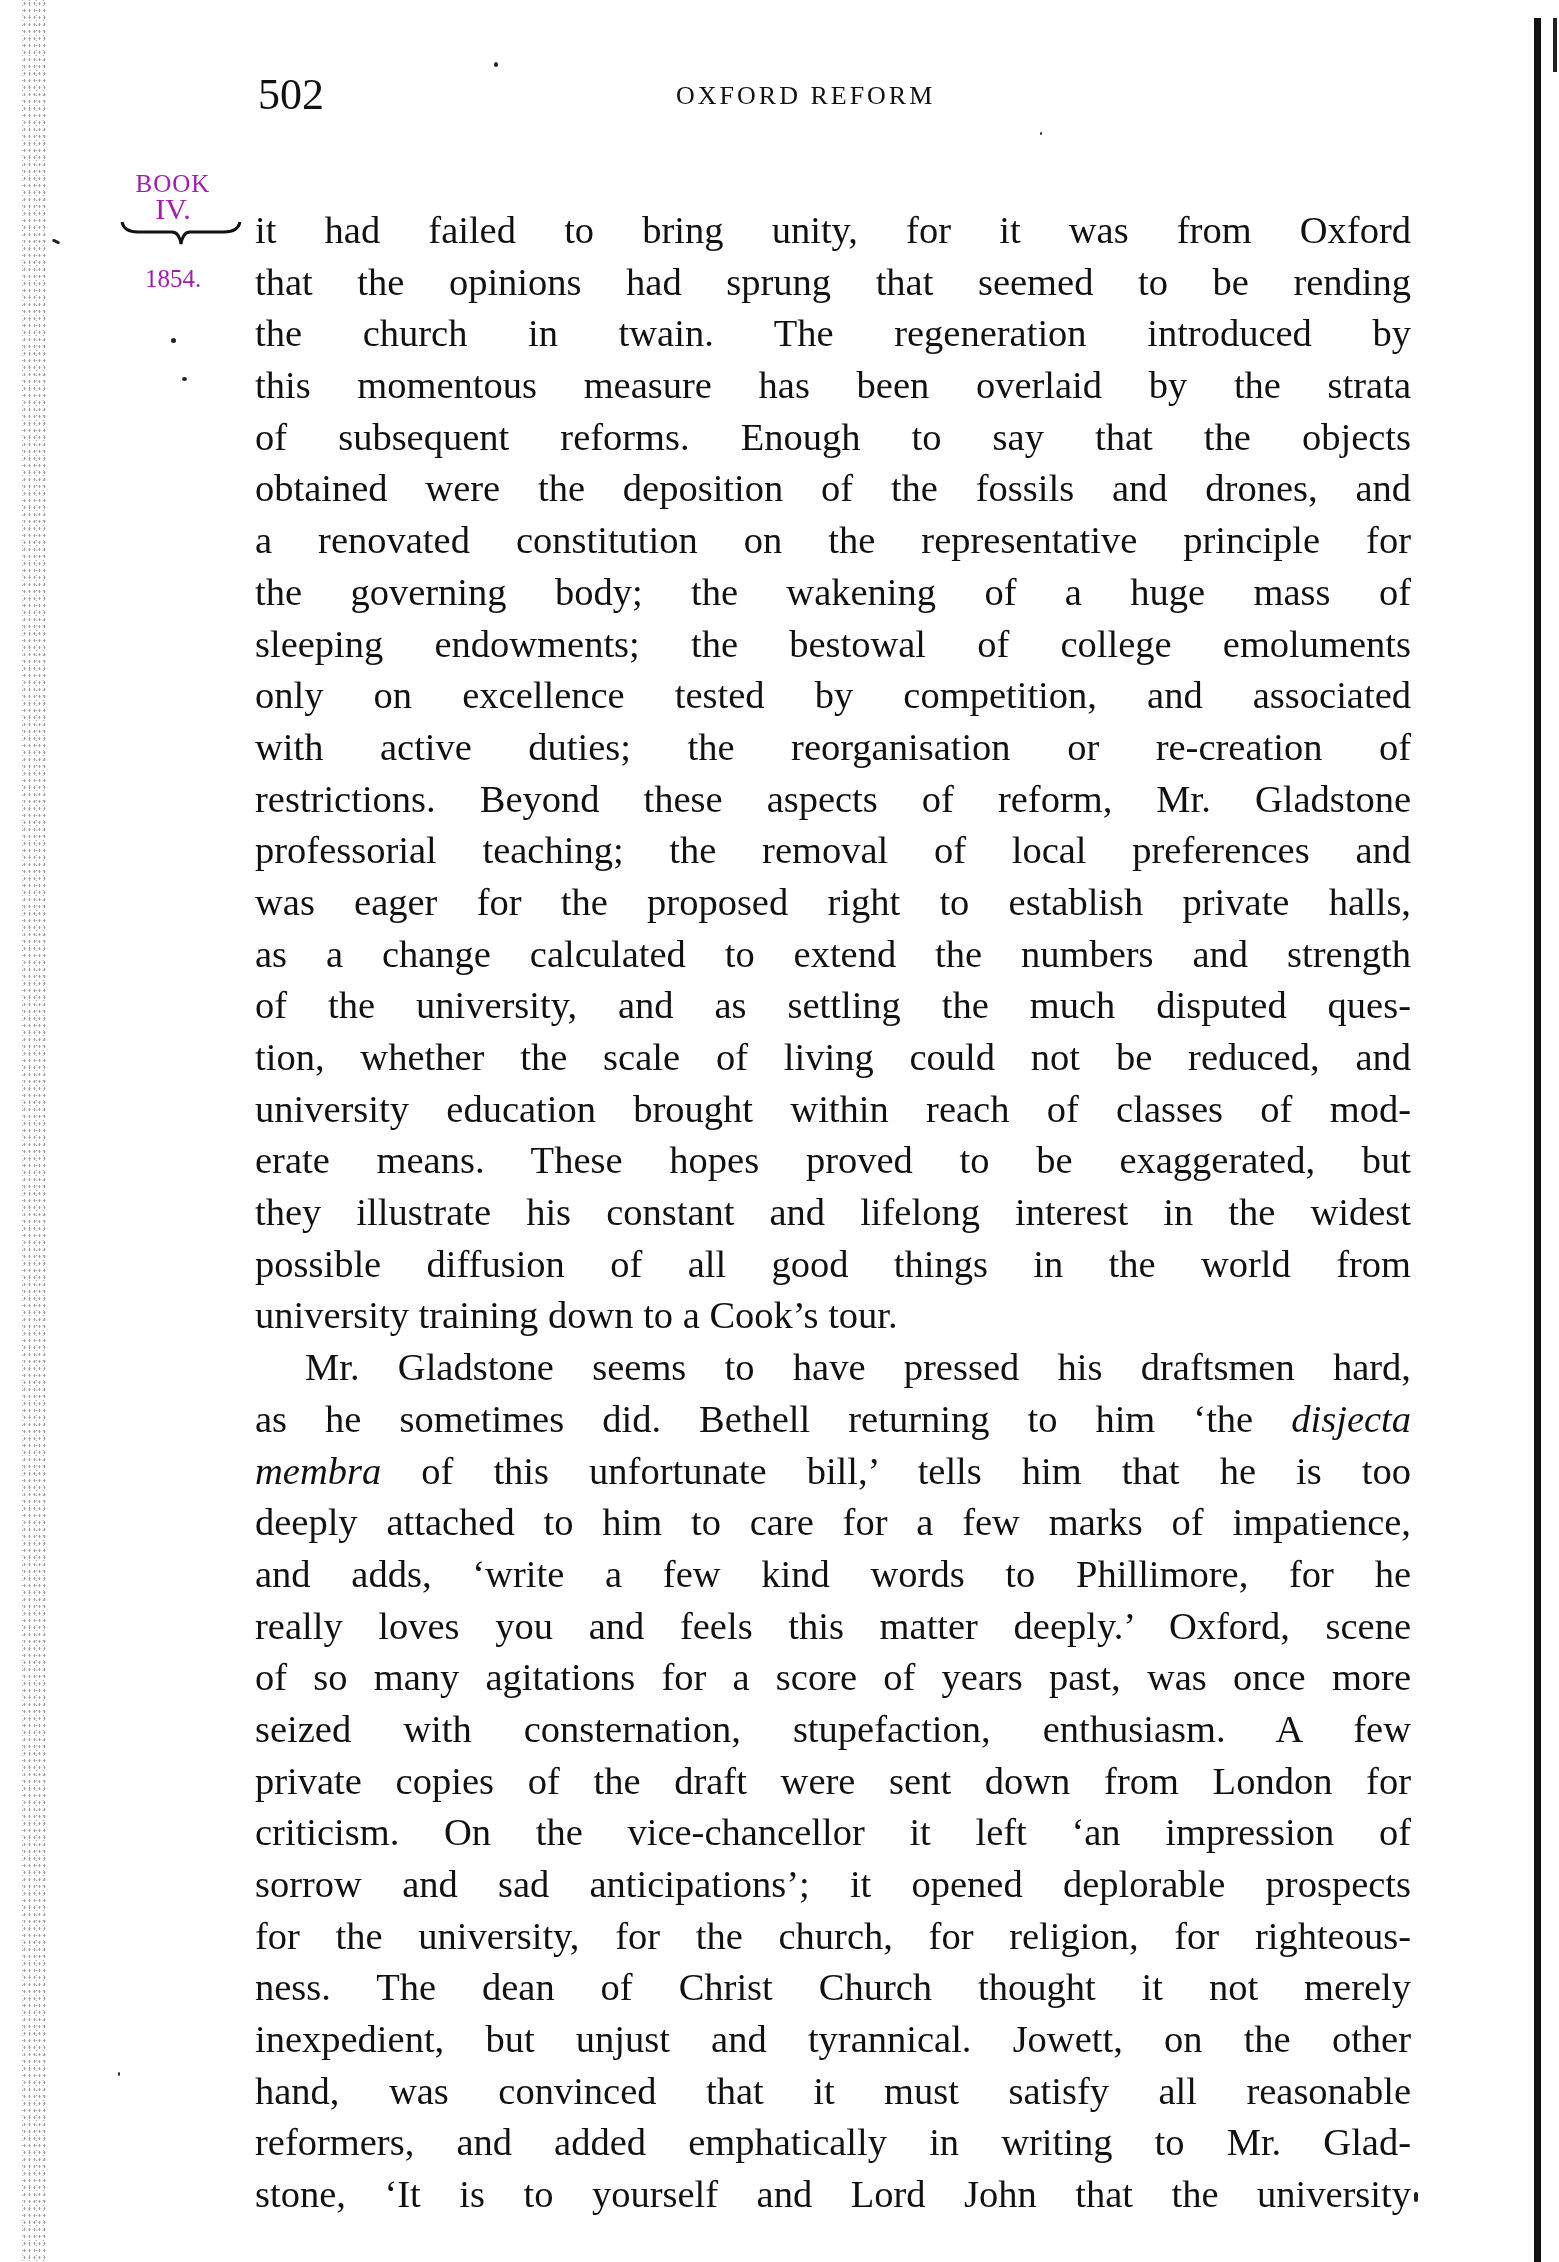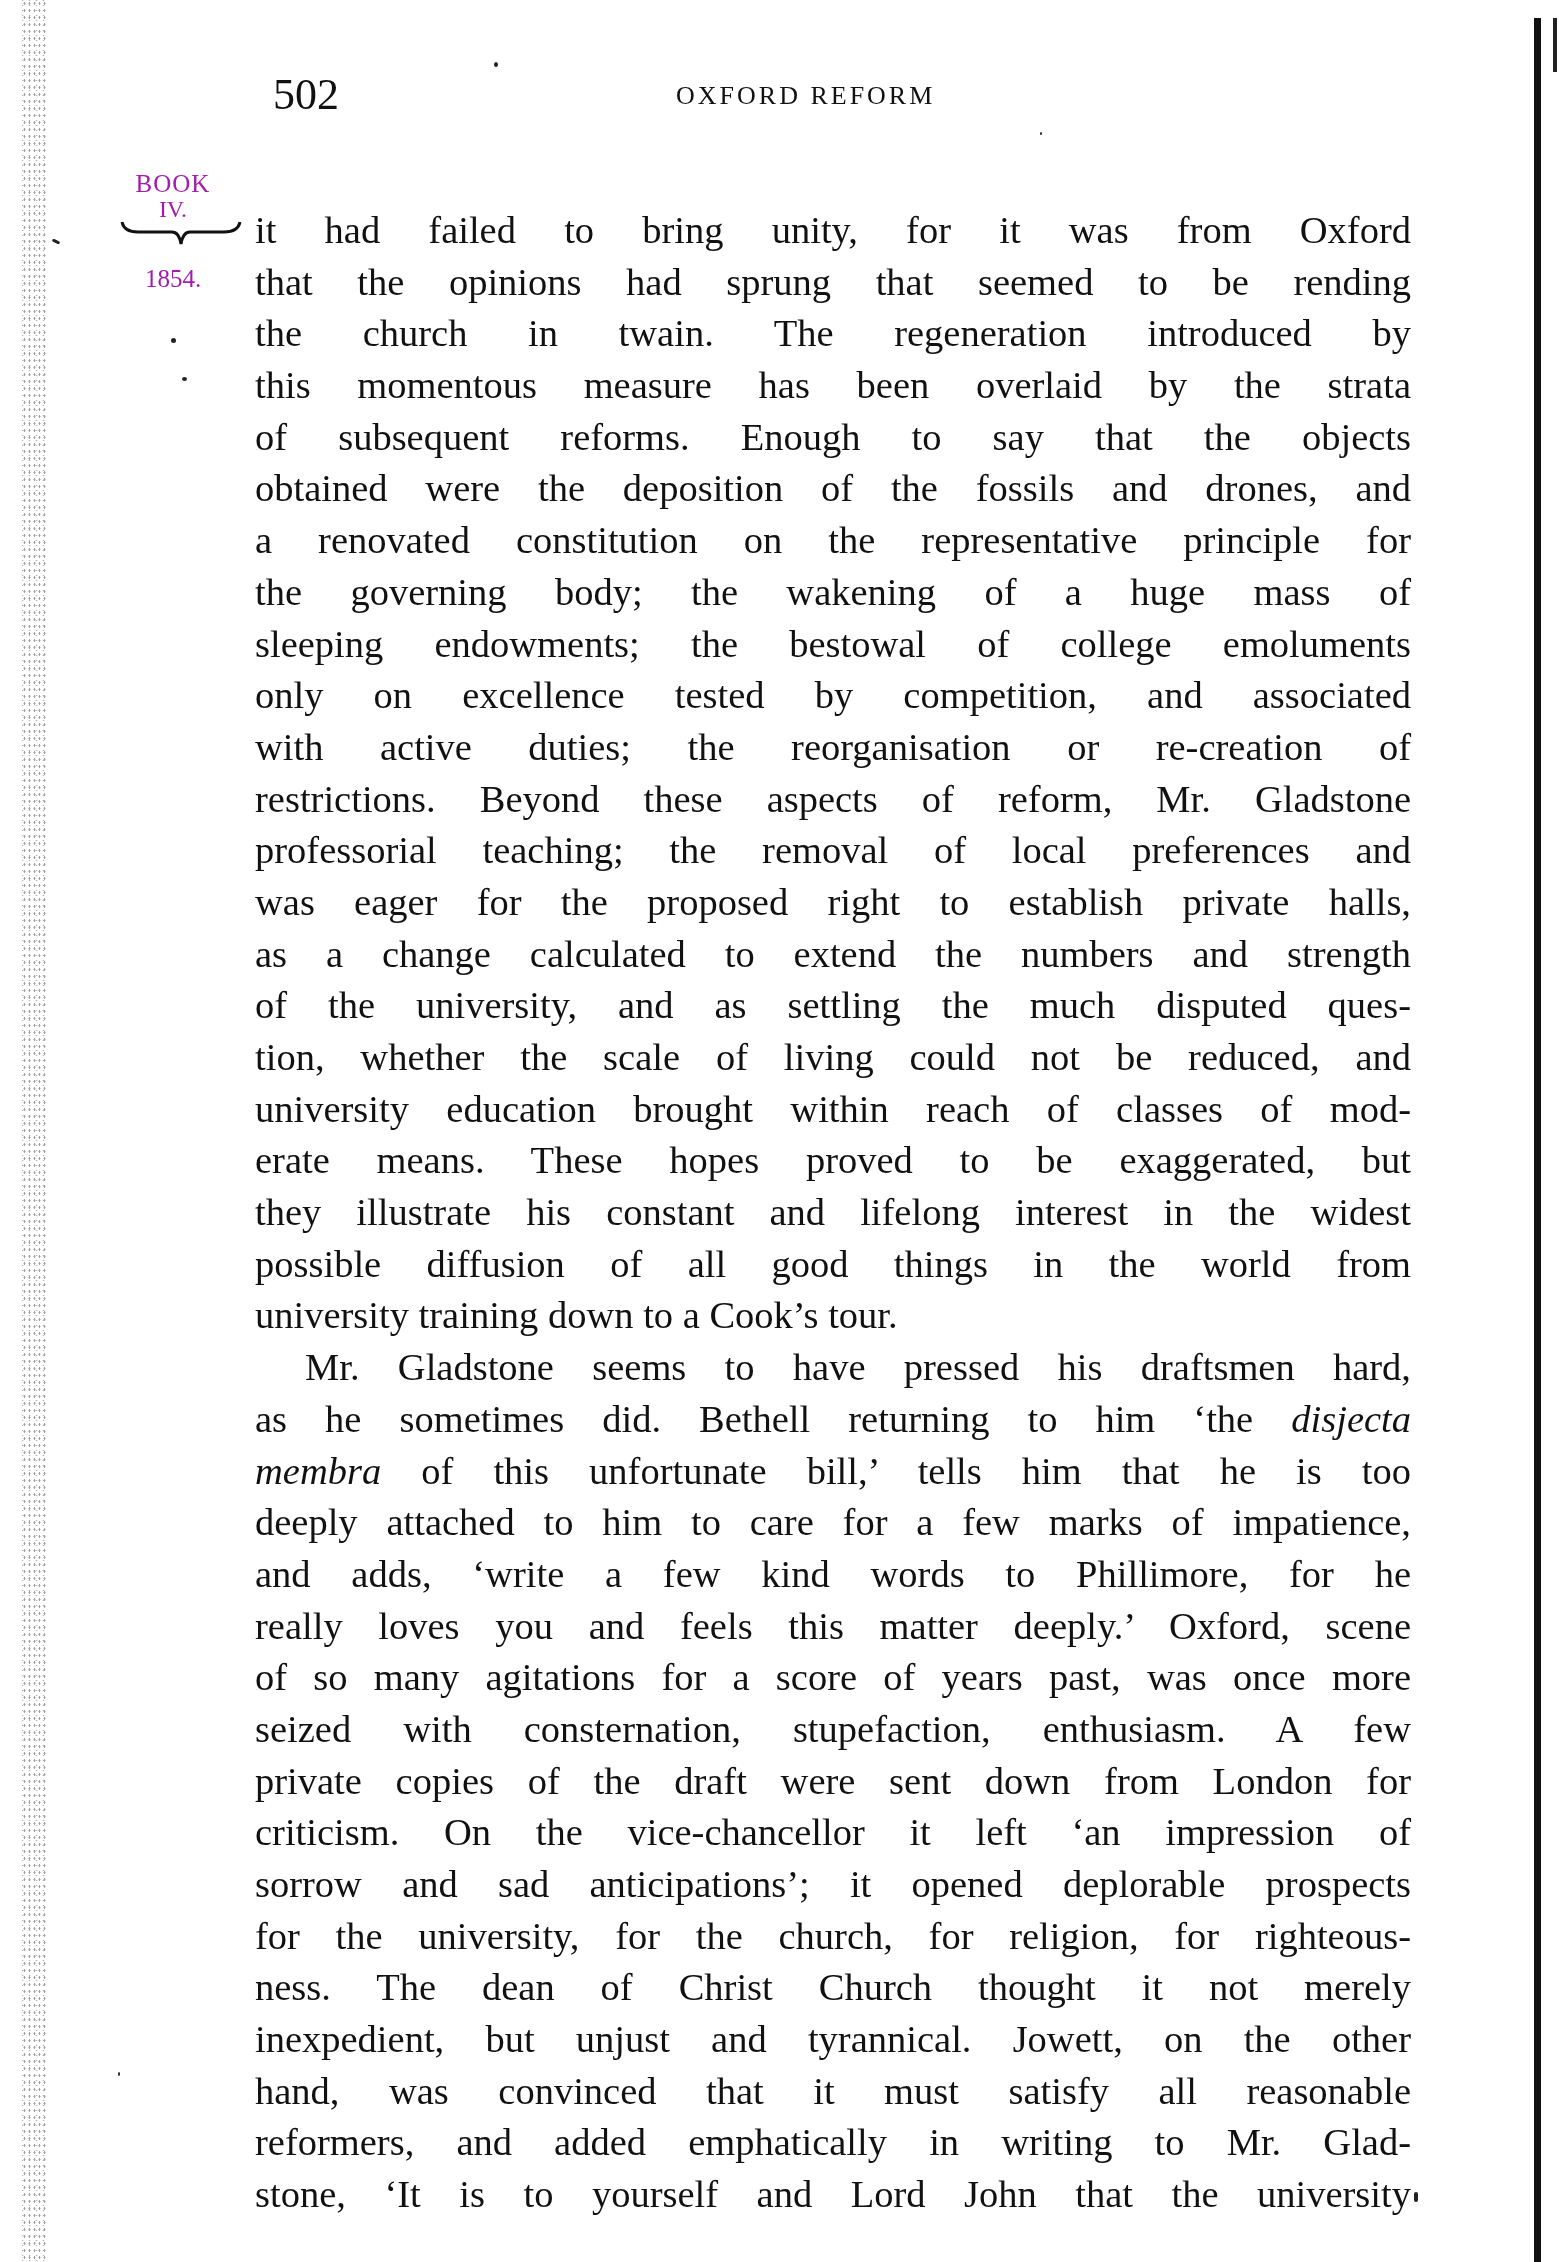--- a/index.html
+++ b/index.html
@@ -26,38 +26,38 @@
     background: #111;
   }
   .right-fleck {
     position: absolute; left: 1553px; top: 18px; width: 4px; height: 54px;
     background: #222;
   }
   .header {
     position: absolute; top: 70px; left: 258px; width: 1152px; height: 50px;
   }
   .page-number {
-    position: absolute; left: 15px; top: 0;
+    position: absolute; left: 0; top: 0;
     font-family: "Liberation Serif", serif;
     font-size: 44px; line-height: 50px;
   }
   .running-head {
     position: absolute; left: 418px; top: 6px;
     font-family: "Liberation Serif", serif;
     font-size: 26px; letter-spacing: 3px; line-height: 40px;
   }
   .speck { position: absolute; background: #222; border-radius: 50%; }
   .margin-note {
     position: absolute; left: 118px; top: 170px; width: 110px;
     text-align: center;
     font-family: "Liberation Serif", serif;
     color: #a21caf;
   }
   .margin-book { font-size: 25px; letter-spacing: 1px; line-height: 28px; }
-  .margin-volume { font-size: 24px; line-height: 22px; }
+  .margin-volume { font-size: 30px; line-height: 22px; }
   .margin-brace { display: block; margin: 0 auto; }
   .margin-year { font-size: 25px; line-height: 30px; margin-top: 14px; }
   .body-text {
     position: absolute; left: 255px; top: 162px; width: 1156px;
     font-family: "Liberation Serif", serif;
     font-size: 38.5px; line-height: 51.7px; margin-top: 43px;
   }
   .line {
     display: block; height: 51.7px; white-space: nowrap;
     text-align: justify; text-align-last: justify;

